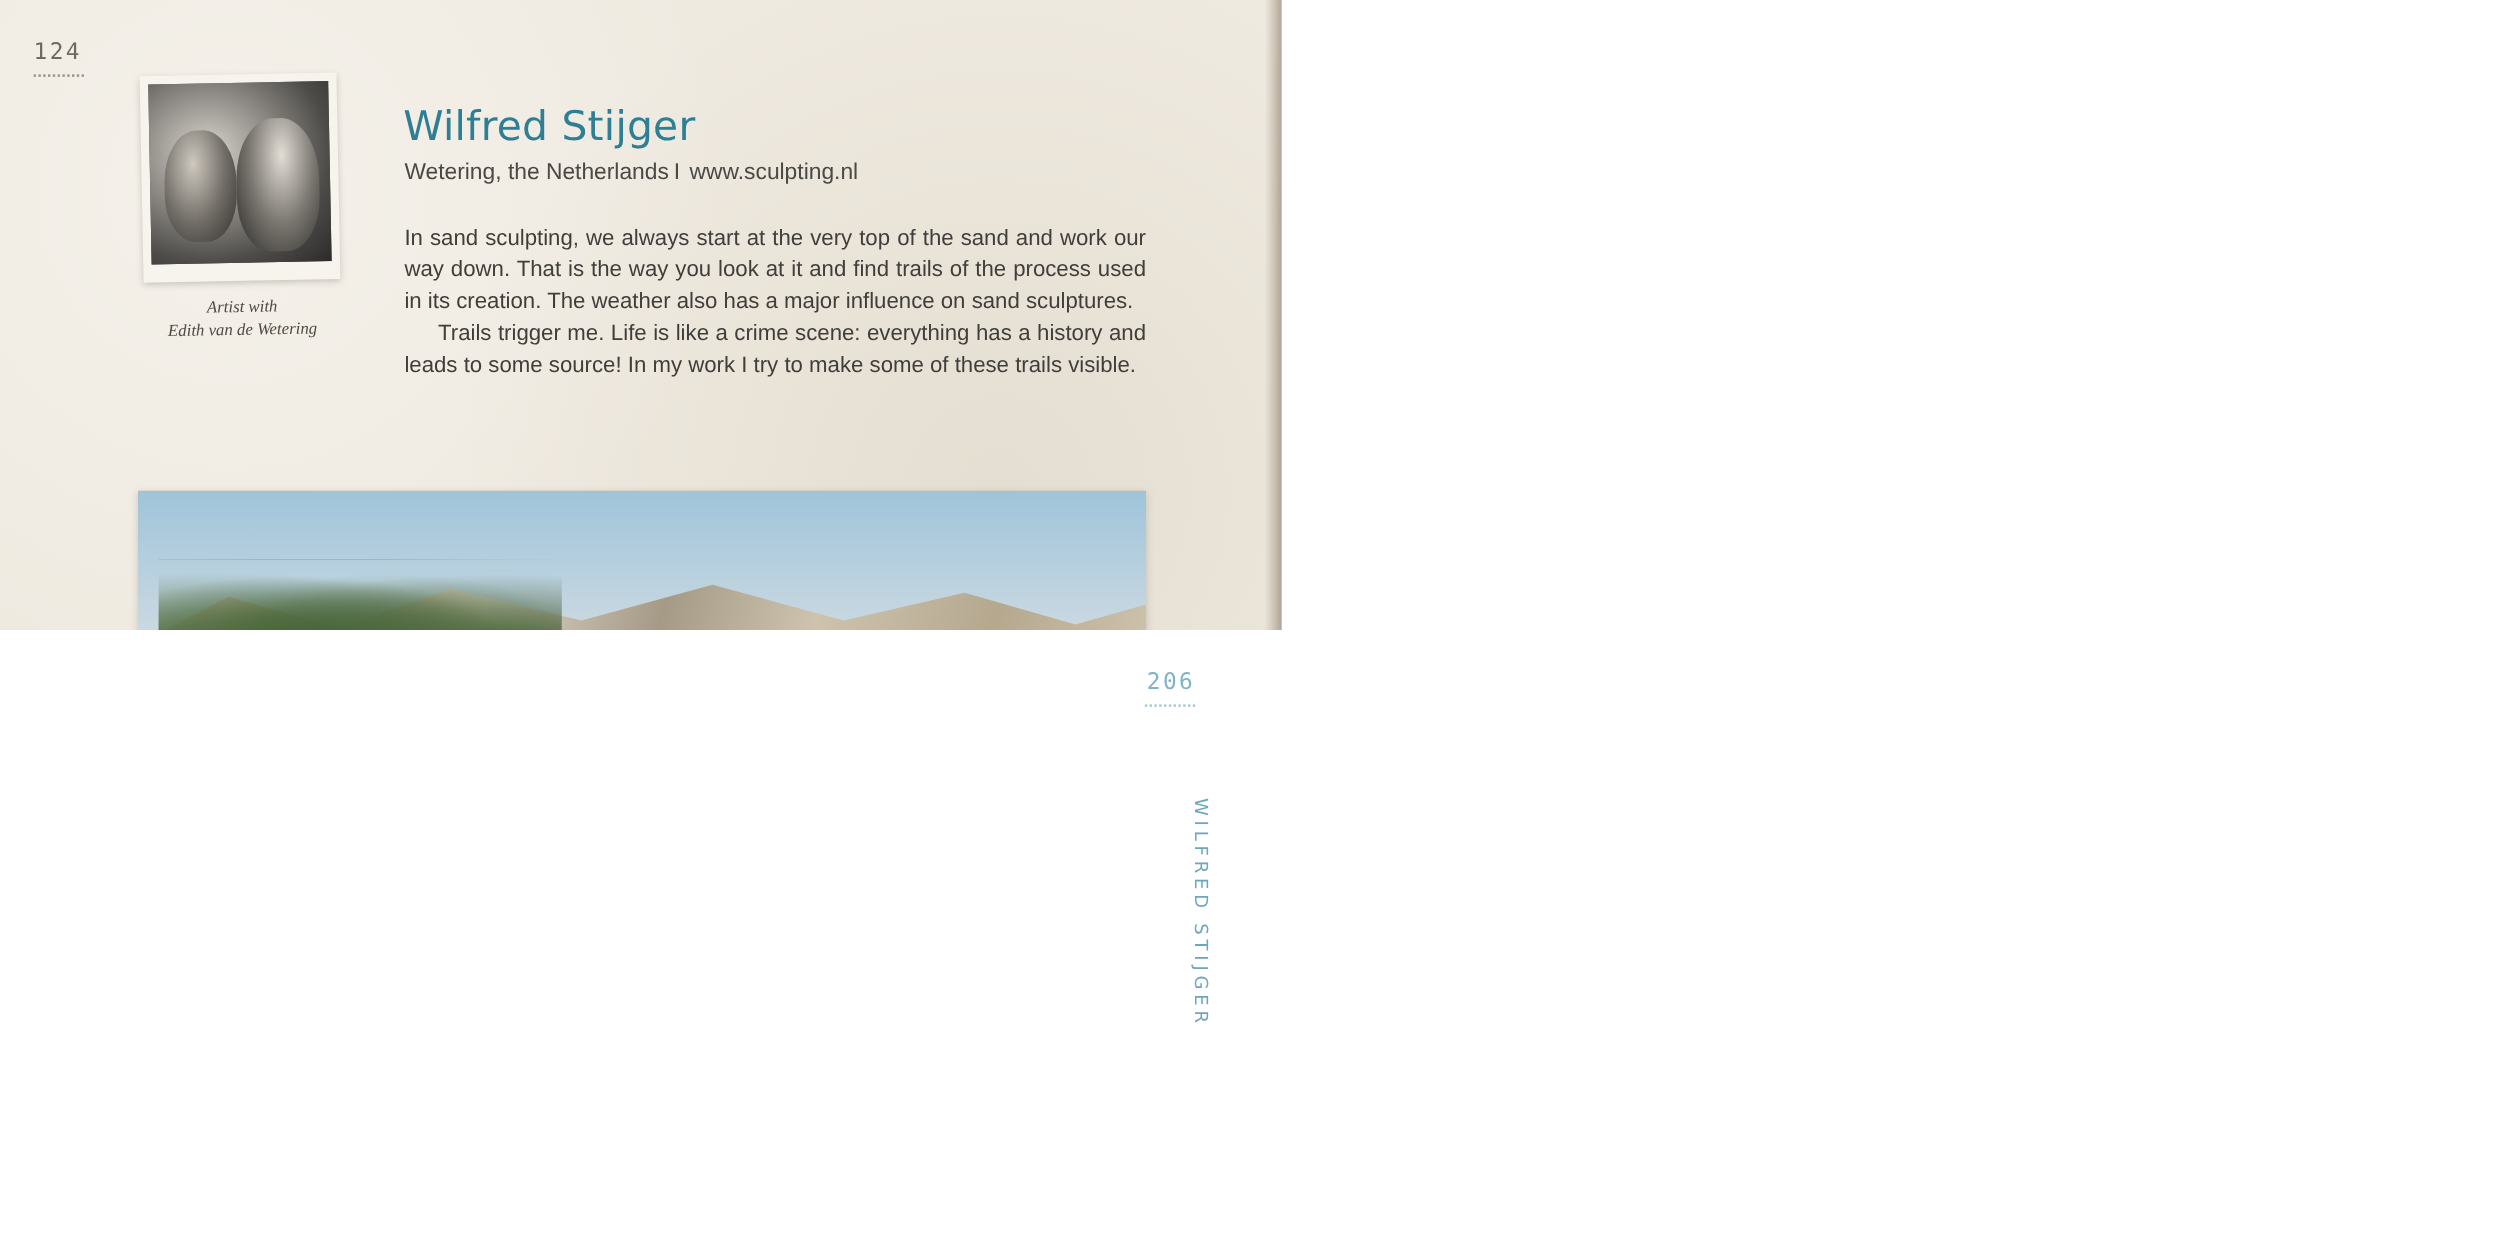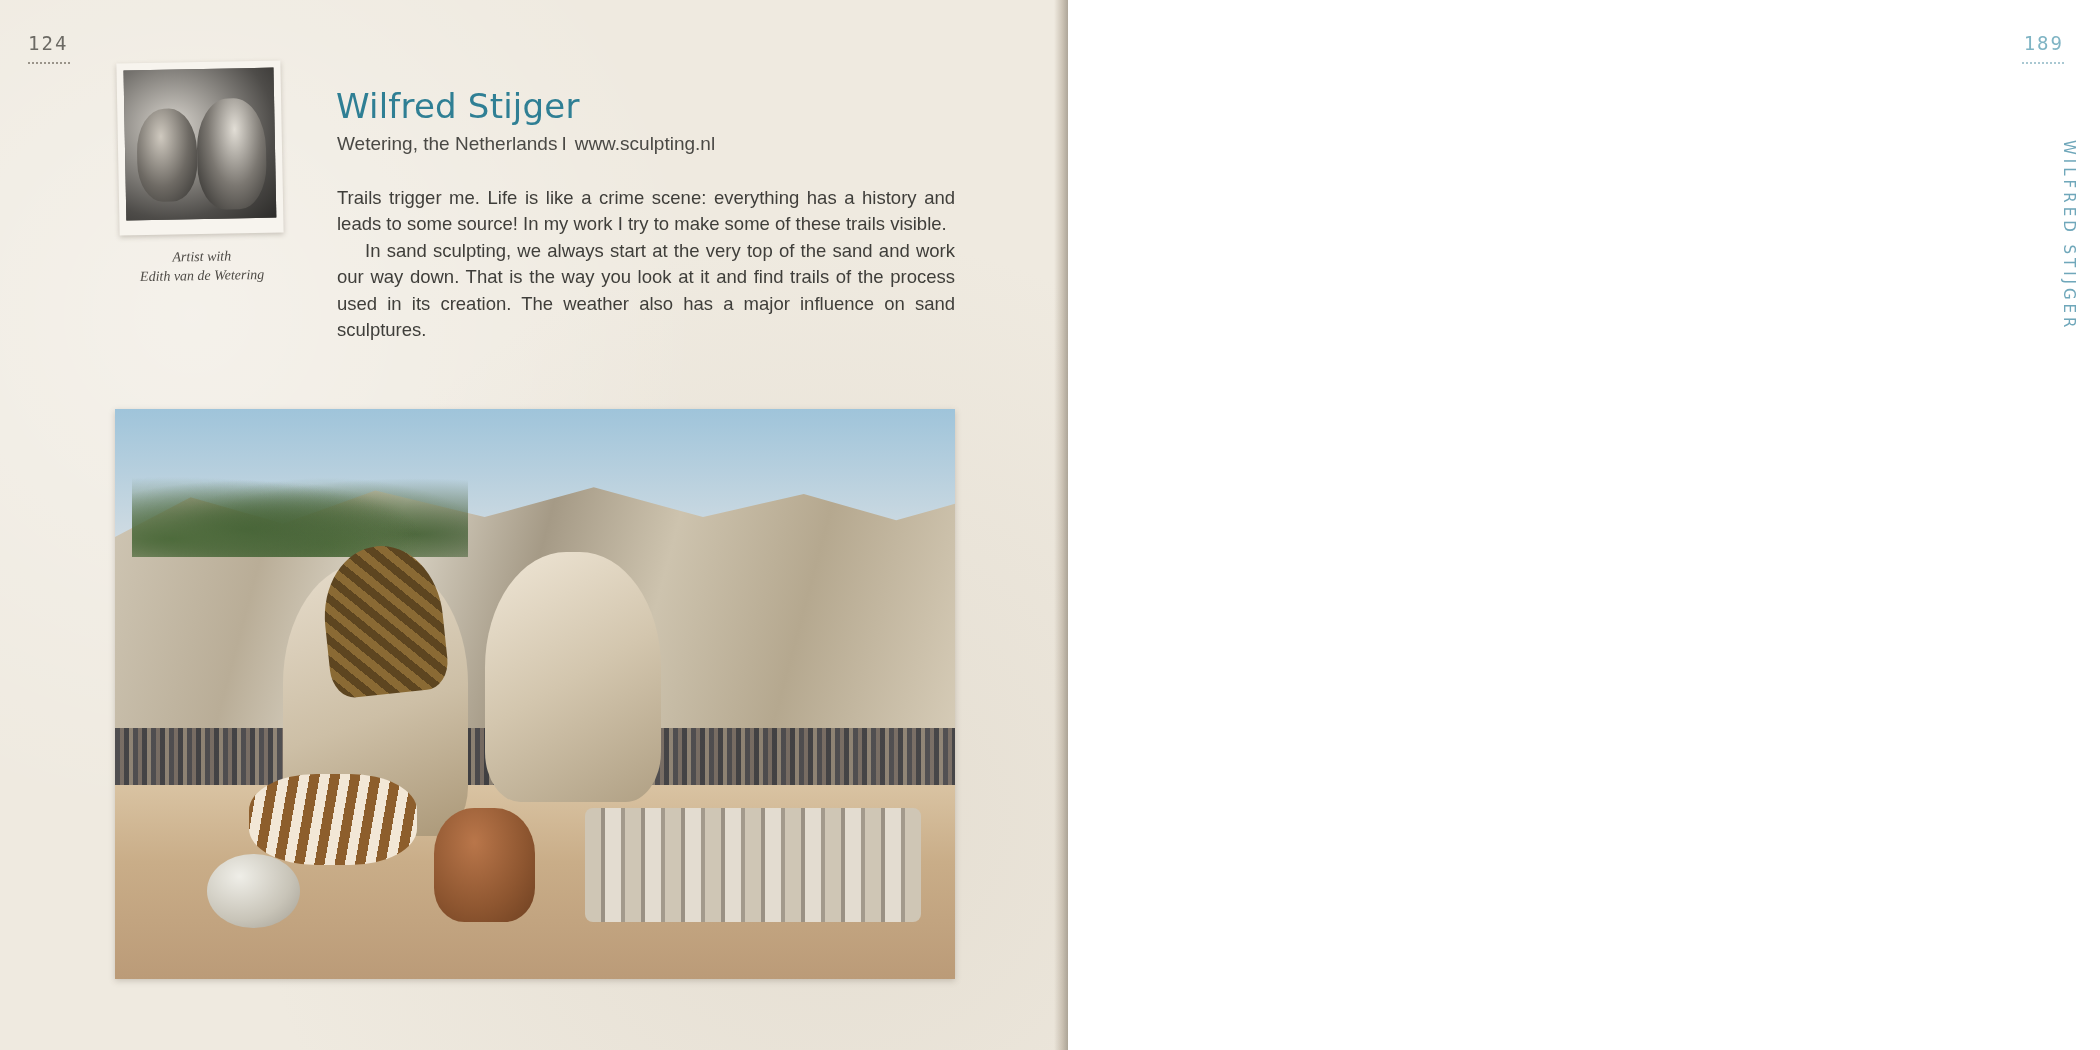--- a/index.html
+++ b/index.html
@@ -2,21 +2,21 @@
 <html><head>
 <meta charset="utf-8">
 <style>
   * { box-sizing: border-box; margin: 0; padding: 0; }
   html, body {
     width: 2100px; height: 1050px;
     background: #ffffff;
     font-family: "Liberation Sans", sans-serif;
     overflow: hidden;
   }
-  .spread { position: relative; width: 2100px; height: 1050px; display: flex; }
+  .spread { position: relative; width: 2100px; height: 1050px; display: flex; flex-direction: column; }
 
   
   .page-left {
     position: relative;
     width: 1068px; height: 1050px;
     background: #efeae0;
   }
   .page-left::after {
     content: "";
     position: absolute; top: 0; right: 0; width: 14px; height: 100%;
@@ -203,40 +203,40 @@
     </div>
     <div class="artist-caption">Artist with<br>Edith van de Wetering</div>
 
     <div class="headline">Wilfred Stijger</div>
 
     <div class="subline">
       <span>Wetering, the Netherlands</span><span class="sep">I</span><span>www.sculpting.nl</span>
     </div>
 
     <div class="bodycopy">
+      <p>In sand sculpting, we always start at the very top of the sand and work our way down. That is the way you look at it and find trails of the process used in its creation. The weather also has a major influence on sand sculptures.</p>
       <p>Trails trigger me. Life is like a crime scene: everything has a history and leads to some source! In my work I try to make some of these trails visible.</p>
-      <p>In sand sculpting, we always start at the very top of the sand and work our way down. That is the way you look at it and find trails of the process used in its creation. The weather also has a major influence on sand sculptures.</p>
     </div>
 
     <div class="main-photo">
       <div class="mp-sky"></div>
       <div class="mp-cliff"></div>
       <div class="mp-trees"></div>
       <div class="mp-crowd"></div>
       <div class="mp-sand"></div>
       <div class="mp-sculpt-a"></div>
       <div class="mp-hat"></div>
       <div class="mp-sculpt-b"></div>
       <div class="mp-stripe"></div>
       <div class="mp-figure"></div>
       <div class="mp-coils"></div>
       <div class="mp-rock"></div>
     </div>
   </div>
 
   <div class="page-right">
-    <div class="folio-right">189</div>
+    <div class="folio-right">206</div>
     <div class="folio-rule-r"></div>
     <div class="running-head">WILFRED STIJGER</div>
 
   </div>
 
 </div>
 
 </body></html>

